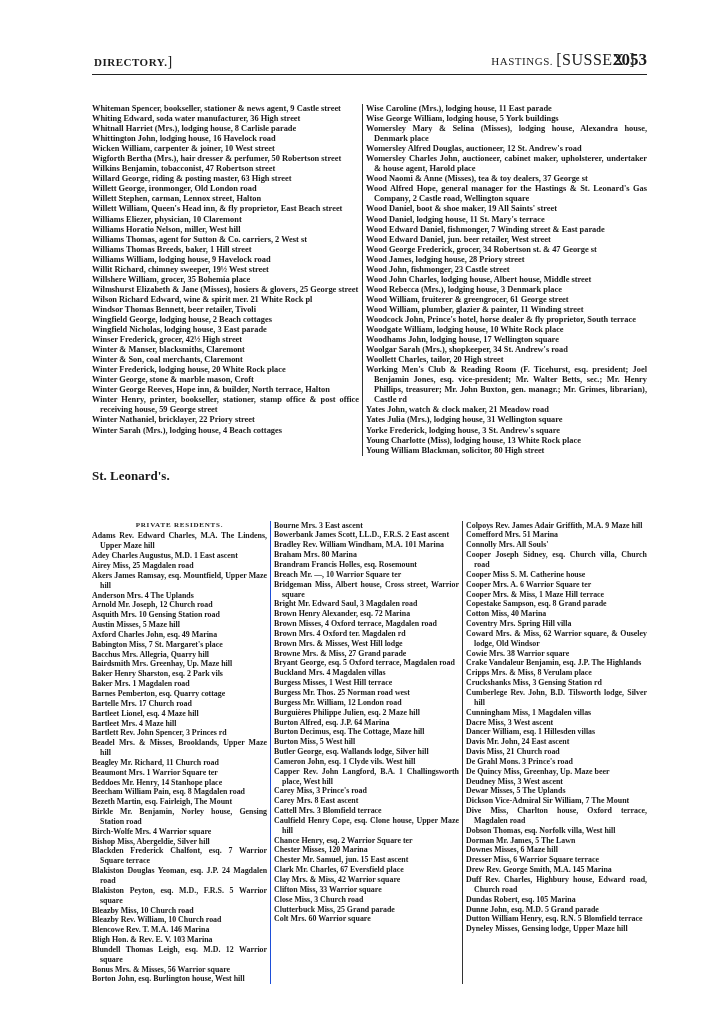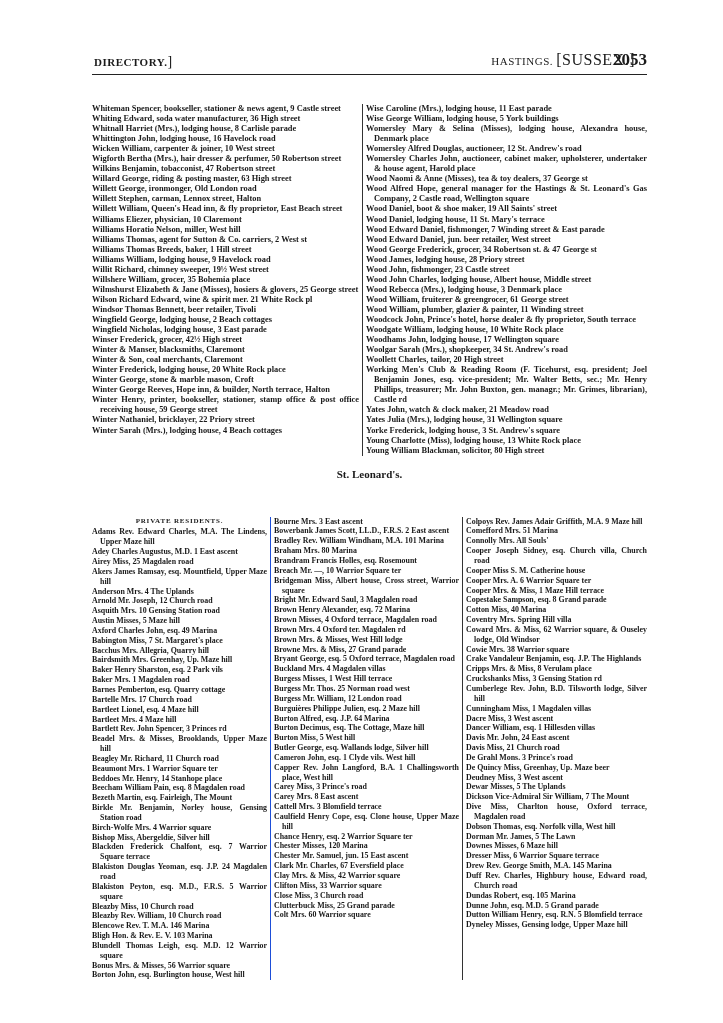--- a/index.html
+++ b/index.html
@@ -13,21 +13,21 @@
   .hdr-left .br { font-size: 14px; font-weight: normal; }
   .hdr-center { position: absolute; left: 0; right: 0; top: 2px; text-align: right; font-size: 17px; font-weight: bold; }
   .hdr-right { position: absolute; right: 12px; top: 3px; font-size: 11px; font-weight: normal; letter-spacing: 0.5px; }
   .hdr-right .county { font-size: 16px; letter-spacing: 0.5px; }
   .rule { border-top: 1.5px solid #222; margin-top: 4px; }
   .two-col { display: flex; margin-top: 2px; }
   .col { font-size: 8.4px; line-height: 10.05px; font-weight: bold; margin-top: 27px; }
   .col.c1 { width: 268px; padding-right: 3px; border-right: 1px solid #333; }
   .col.c2 { width: 282px; padding-left: 3px; }
   .entry { padding-left: 8px; text-indent: -8px; text-align: justify; }
-  .section-title { text-align: center; font-size: 11px; font-weight: bold; margin: 12px 0 10px; }
+  .section-title { font-size: 13px; font-weight: bold; margin: 12px 0 10px; }
   .three-col { display: flex; }
   .three-col .col { font-size: 7.9px; line-height: 9.85px; }
   .t1 { width: 176px; padding-right: 3px; border-right: 1px solid #1d4ed8; }
   .t2 { width: 186px; padding: 0 3px; border-right: 1px solid #333; }
   .t3 { width: 182px; padding-left: 3px; }
   .subhead { text-align: center; font-size: 7px; letter-spacing: 0.8px; margin-bottom: 1px; }
 </style>
 </head>
 <body>
 

